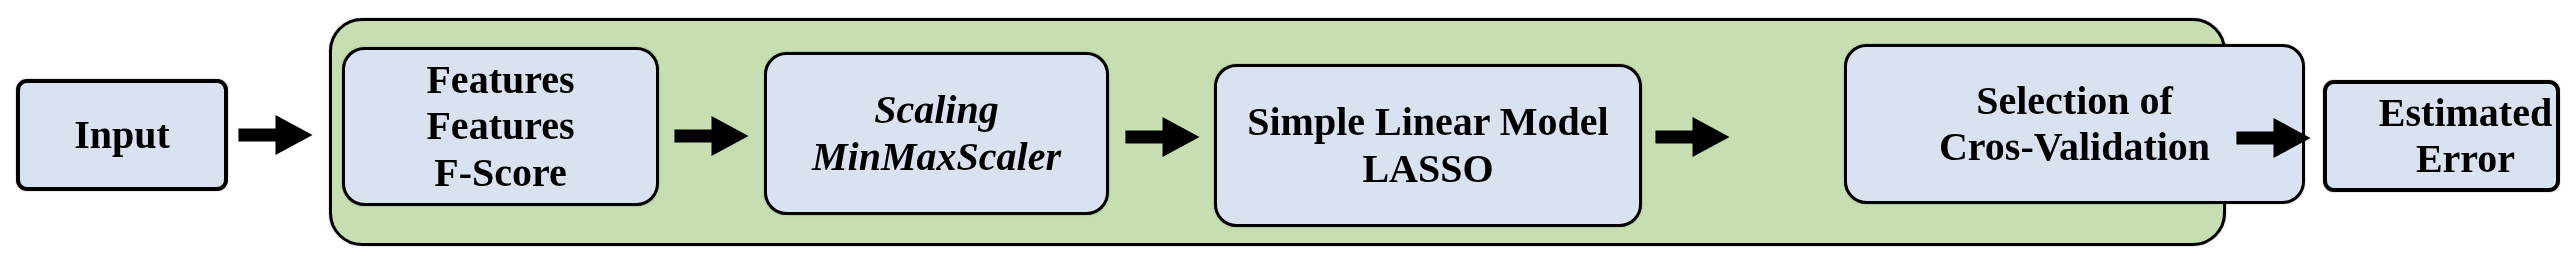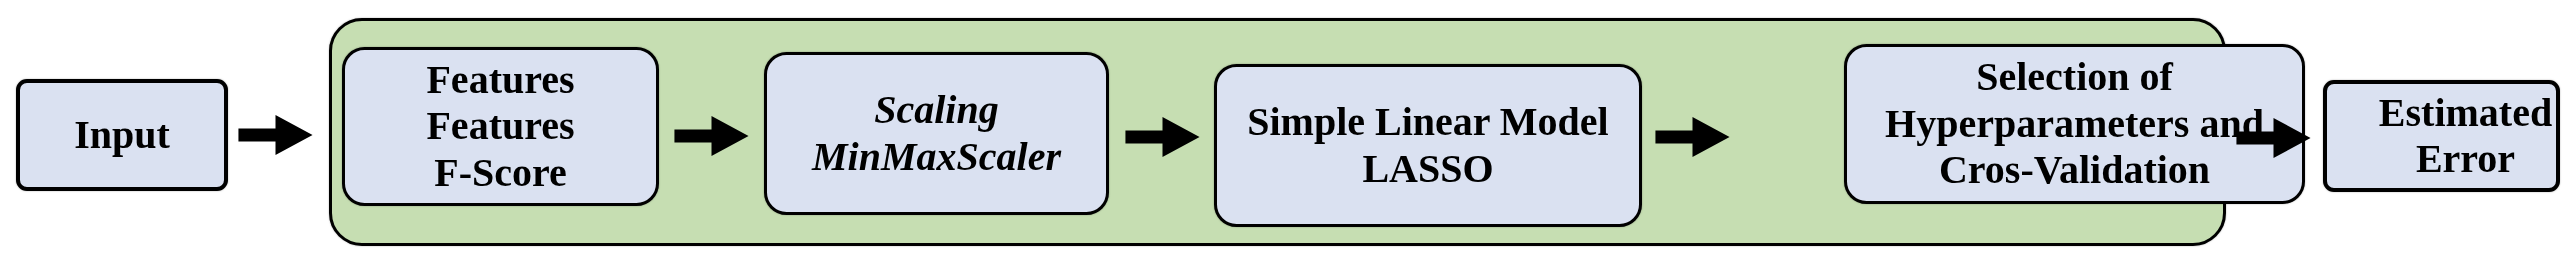--- a/index.html
+++ b/index.html
@@ -94,21 +94,20 @@
     <div class="tline">Simple Linear Model</div>
     <div class="tline">LASSO</div>
   </div>
 
   <svg class="arrow a4" viewBox="0 0 126 68">
     <polygon points="0,23 63,23 63,0 126,34 63,68 63,45 0,45"></polygon>
   </svg>
 
   <div class="node n-step4">
     <div class="tline">Selection of</div>
-    <div class="tline">Hyperparameters and</div>
     <div class="tline">Cros-Validation</div>
   </div>
 
   <svg class="arrow a5" viewBox="0 0 126 68">
     <polygon points="0,23 63,23 63,0 126,34 63,68 63,45 0,45"></polygon>
   </svg>
 
   <div class="node endpoint n-output">
     <div class="tline">Estimated</div>
     <div class="tline">Error</div>

